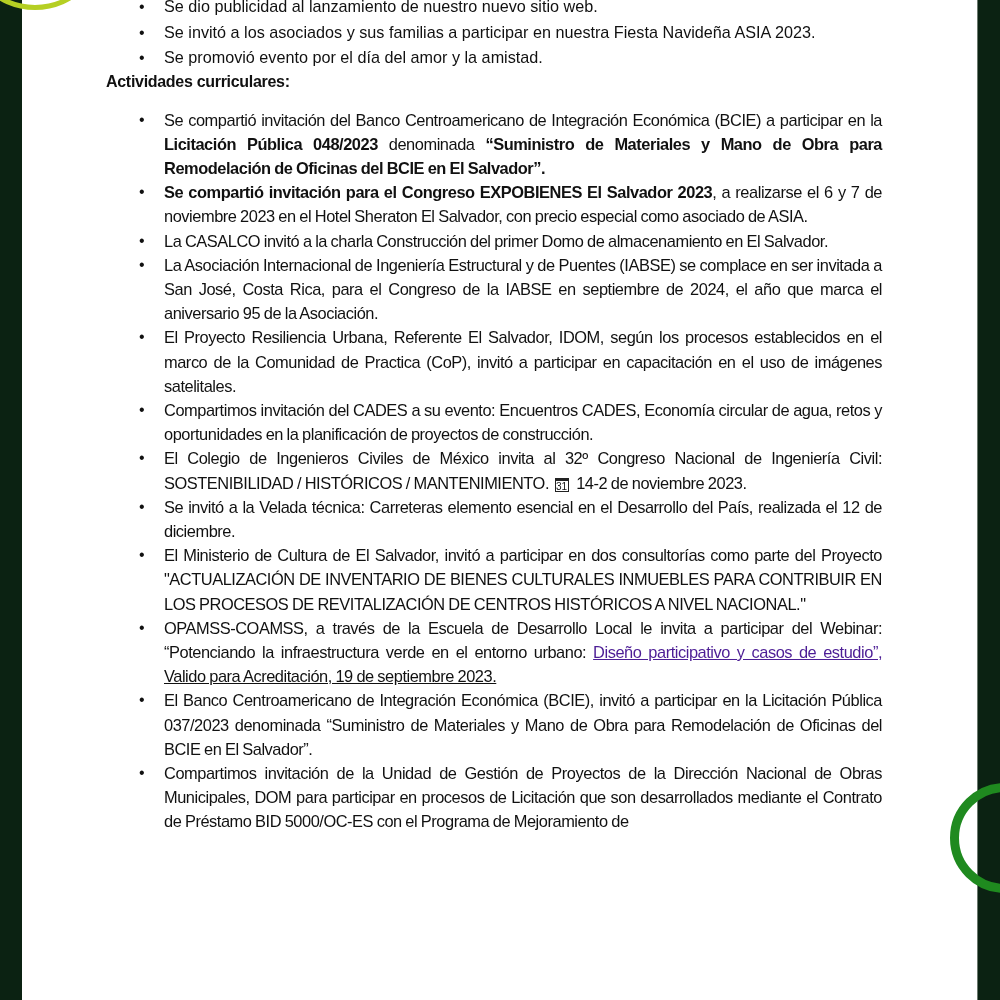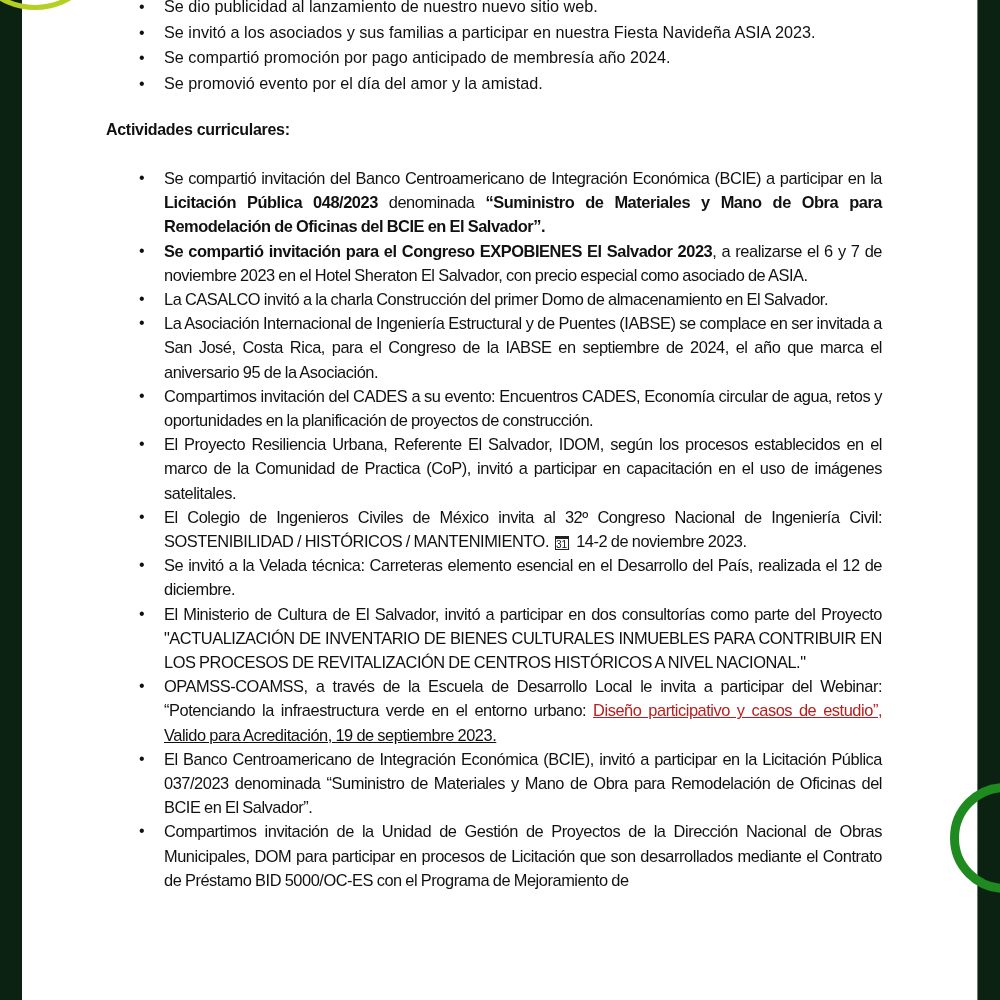--- a/index.html
+++ b/index.html
@@ -6,58 +6,57 @@
   body { width:1000px; height:1000px; overflow:hidden; background:#ffffff; position:relative; font-family:"Liberation Sans", sans-serif; color:#111; }
   .bar-left { position:absolute; left:0; top:0; width:22px; height:1000px; background:#0b2212; }
   .bar-right { position:absolute; left:977px; top:0; width:23px; height:1000px; background:#0b2212; border-left:1px solid #6b7a6f; box-sizing:border-box; }
   .ring-top { position:absolute; left:-40px; top:-150px; width:150px; height:160px; border:5px solid #b5cf23; border-radius:50%; box-sizing:border-box; }
   .ring-right { position:absolute; left:950px; top:783px; width:110px; height:110px; border:9px solid #1f8a1f; border-radius:50%; box-sizing:border-box; }
   .page { position:absolute; left:106px; top:0; width:776px; }
   ul { margin:0; padding:0; list-style:none; }
   .top-list li { position:relative; padding-left:58px; font-size:16.2px; line-height:25.5px; white-space:nowrap; }
   .top-list li::before { content:"•"; position:absolute; left:33px; top:0; font-size:16px; }
   .top-list { margin-top:-6px; }
-  .heading { font-weight:bold; font-size:16px; margin-top:23px; line-height:22px; letter-spacing:-0.3px; }
-  .cur-list { margin-top:25px; }
+  .heading { font-weight:bold; font-size:16px; line-height:22px; letter-spacing:-0.3px; }
+  .cur-list { margin-top:15px; }
   .cur-list li { position:relative; padding-left:58px; font-size:16.4px; line-height:24.2px; text-align:justify; letter-spacing:-0.45px; word-spacing:-0.5px; }
   .cur-list li::before { content:"•"; position:absolute; left:33px; top:0; font-size:16px; }
   b { font-weight:bold; }
   .cal { display:inline-block; width:14px; height:14px; border:1.5px solid #222; border-top-width:3px; font-size:10px; line-height:11px; text-align:center; vertical-align:-1px; letter-spacing:0; box-sizing:border-box; margin:0 4px 0 2px; }
-  a.link { color:#b91c1c; text-decoration:underline; }
+  a.link { color:#4c1d95; text-decoration:underline; }
   .ul-text { text-decoration:underline; }
 </style>
 </head>
 <body>
 
 <div class="bar-left"></div>
 <div class="ring-top"></div>
 <div class="bar-right"></div>
 <div class="ring-right"></div>
 
 <div class="page">
   <ul class="top-list">
     <li>Se dio publicidad al lanzamiento de nuestro nuevo sitio web.</li>
     <li>Se invitó a los asociados y sus familias a participar en nuestra Fiesta Navideña ASIA 2023.</li>
-    <li>Se compartió promoción por pago anticipado de membresía año 2024.</li>
     <li>Se promovió evento por el día del amor y la amistad.</li>
   </ul>
 
   <div class="heading">Actividades curriculares:</div>
 
   <ul class="cur-list">
     <li>
       <span>Se compartió invitación del Banco Centroamericano de Integración Económica (BCIE) a participar en la </span><b>Licitación Pública 048/2023</b><span> denominada </span><b>“Suministro de Materiales y Mano de Obra para Remodelación de Oficinas del BCIE en El Salvador”.</b>
     </li>
     <li>
       <b>Se compartió invitación para el Congreso EXPOBIENES El Salvador 2023</b><span>, a realizarse el 6 y 7 de noviembre 2023 en el Hotel Sheraton El Salvador, con precio especial como asociado de ASIA.</span>
     </li>
     <li>La CASALCO invitó a la charla  Construcción del primer Domo de almacenamiento en El Salvador.</li>
     <li>La Asociación Internacional de Ingeniería Estructural y de Puentes (IABSE) se complace en ser invitada a San José, Costa Rica, para el Congreso de la IABSE en septiembre de 2024, el año que marca el aniversario 95 de la Asociación.</li>
+    <li>El Proyecto Resiliencia Urbana, Referente El Salvador, IDOM, según los procesos establecidos en el marco de la Comunidad de Practica (CoP), invitó a participar en capacitación en el uso de imágenes satelitales.</li>
     <li>Compartimos invitación del CADES a su evento: Encuentros CADES, Economía circular de agua, retos y oportunidades en la planificación de proyectos de construcción.</li>
-    <li>El Proyecto Resiliencia Urbana, Referente El Salvador, IDOM, según los procesos establecidos en el marco de la Comunidad de Practica (CoP), invitó a participar en capacitación en el uso de imágenes satelitales.</li>
     <li>
       <span>El Colegio de Ingenieros Civiles de México invita al 32º Congreso Nacional de Ingeniería Civil: SOSTENIBILIDAD / HISTÓRICOS / MANTENIMIENTO.</span>
       <span class="cal">31</span>
       <span>14-2 de noviembre 2023.</span>
     </li>
     <li>Se invitó a la Velada técnica: Carreteras elemento esencial en el Desarrollo del País, realizada el 12 de diciembre.</li>
     <li>El Ministerio de Cultura de El Salvador, invitó a participar en dos consultorías como parte del Proyecto "ACTUALIZACIÓN DE INVENTARIO DE BIENES CULTURALES INMUEBLES PARA CONTRIBUIR EN LOS PROCESOS DE REVITALIZACIÓN DE CENTROS HISTÓRICOS A NIVEL NACIONAL."</li>
     <li>
       <span>OPAMSS-COAMSS, a través de la Escuela de Desarrollo Local le invita a participar del Webinar: “Potenciando la infraestructura verde en el entorno urbano: </span><a class="link" href="#">Diseño participativo y casos de estudio”,</a><span class="ul-text"> Valido para Acreditación, 19 de septiembre 2023.</span>
     </li>

